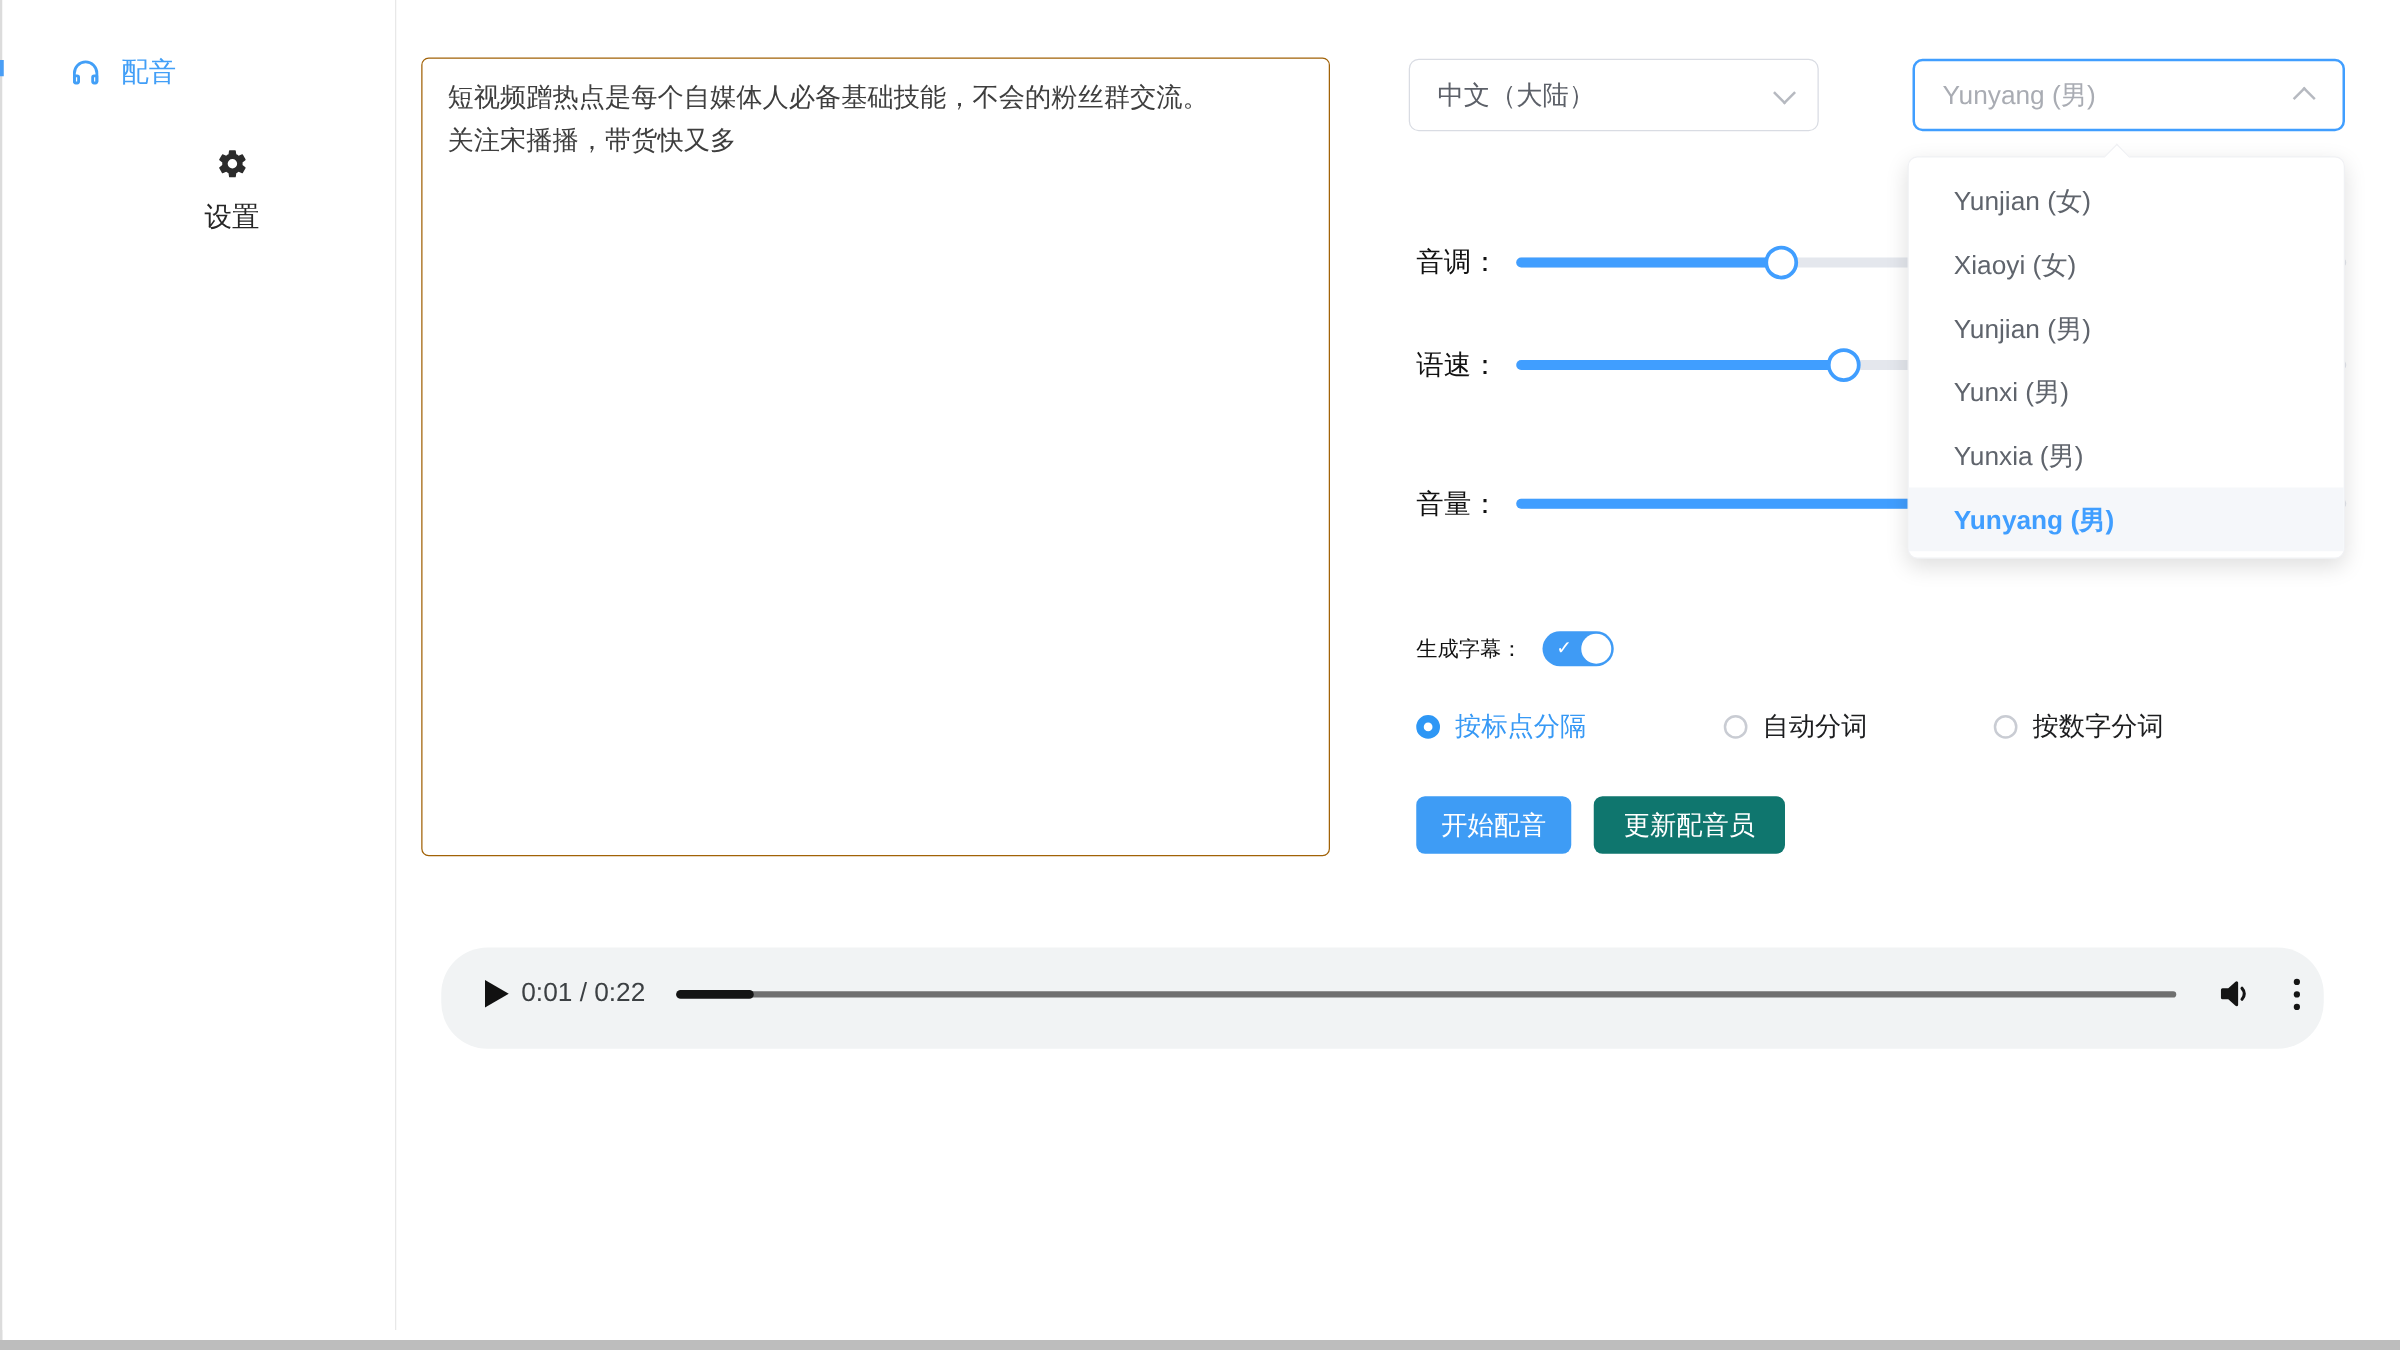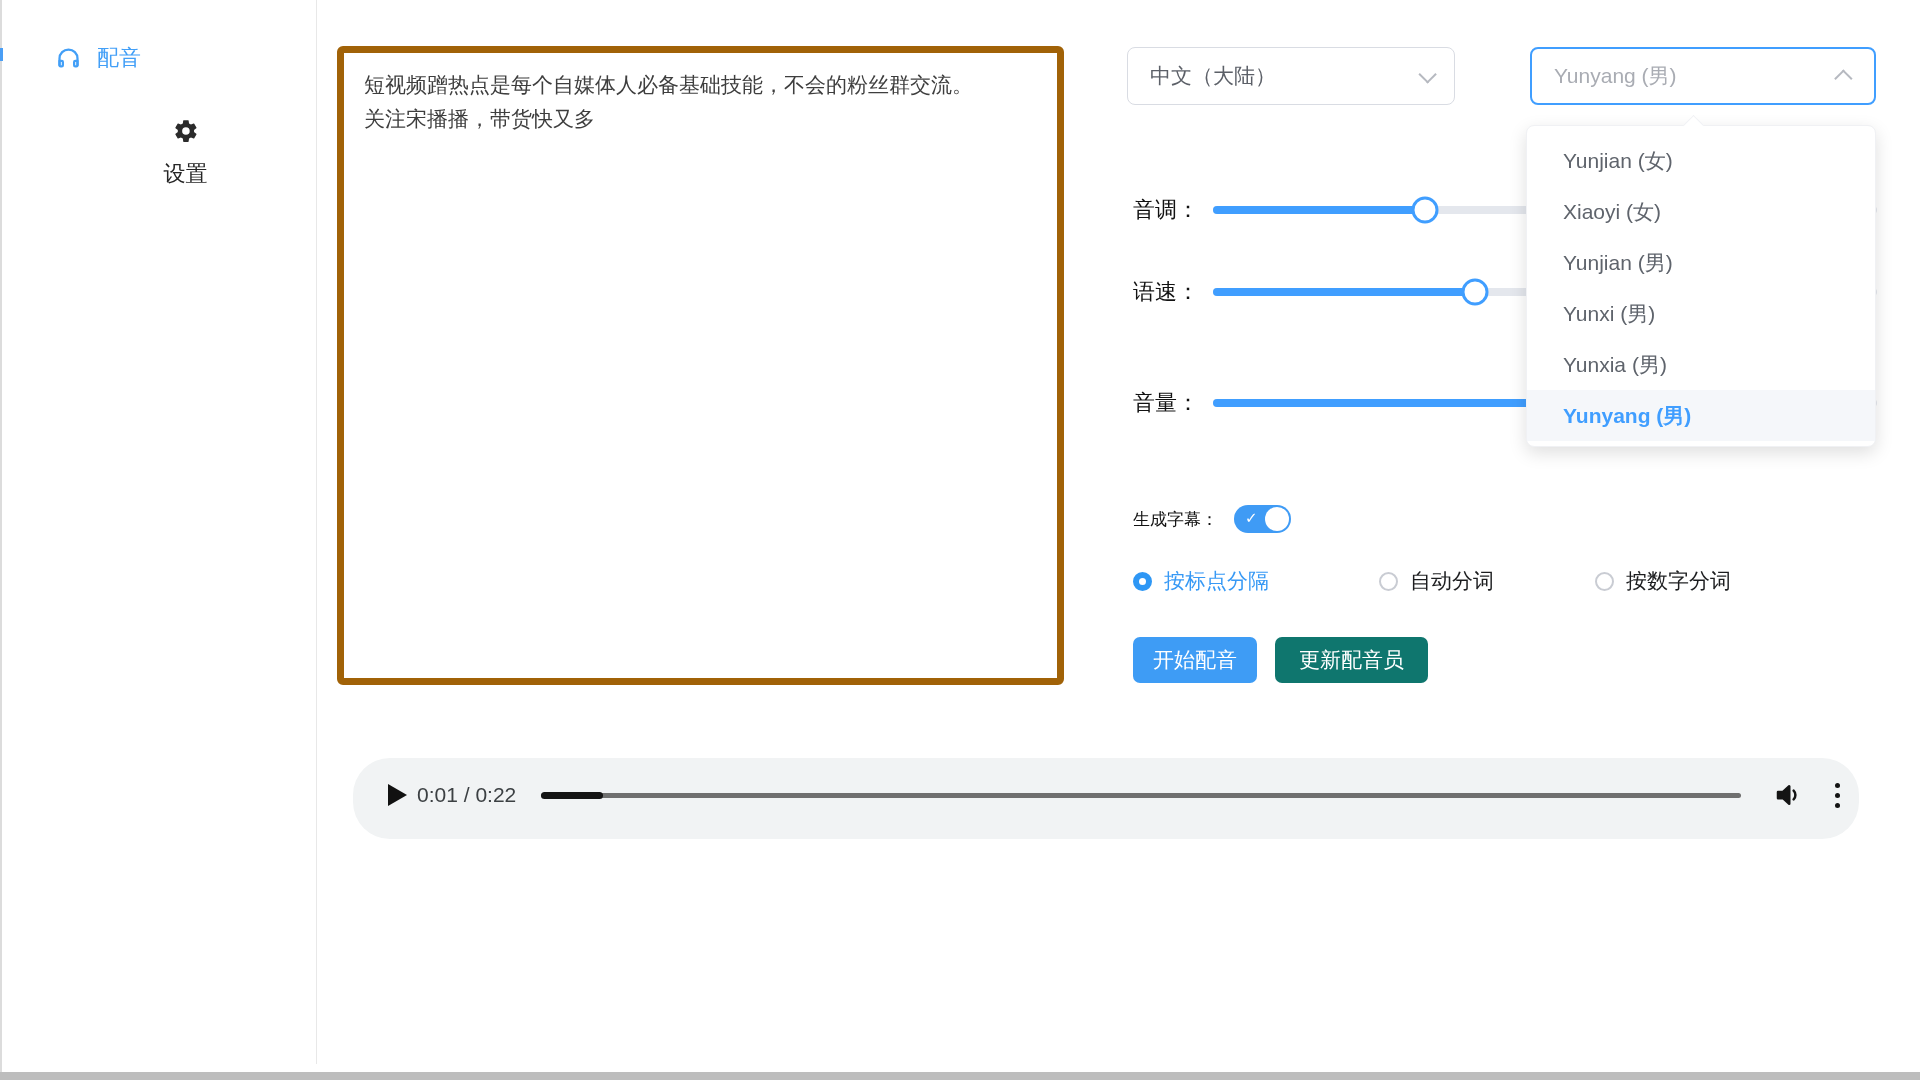--- a/index.html
+++ b/index.html
@@ -17,21 +17,21 @@
   .sidebar { position:absolute; left:2px; top:0; width:314px; height:1064px; background:#fff; }
   .side-item { position:absolute; left:0; width:314px; height:46px; display:flex; align-items:center;
                padding-left:53px; gap:15px; cursor:pointer; font-size:22px; color:#262626; }
   .side-item.active { color:#429ff7; }
   .side-item .icn { width:27px; height:27px; display:flex; align-items:center; justify-content:center; }
   .side-item-1 { top:35px; }
   .side-item-2 { top:118px;flex-direction:column; }
 
   
   .script-area { position:absolute; left:337px; top:46px; width:727px; height:639px;
-                 border:7px solid #a16207; border-radius:6px; padding:15px 20px;
+                 border:1px solid #a16207; border-radius:6px; padding:15px 20px;
                  font-family:inherit; font-size:21px; line-height:1.62; color:#3e3e3e;
                  resize:none; outline:none; background:#fff; }
 
   
   .select { position:absolute; height:58px; border-radius:8px; background:#fff; border:1px solid #d9dce3;
             display:flex; align-items:center; padding:0 22px; cursor:pointer; }
   .select-lang  { left:1127px; top:47px; width:328px; }
   .select-voice { left:1530px; top:47px; width:346px; border:2px solid #409eff; z-index:11; }
   .select-value { font-size:21px; color:#5c6068; flex:1; }
   .select-voice .select-value { color:#a9acb3; }

